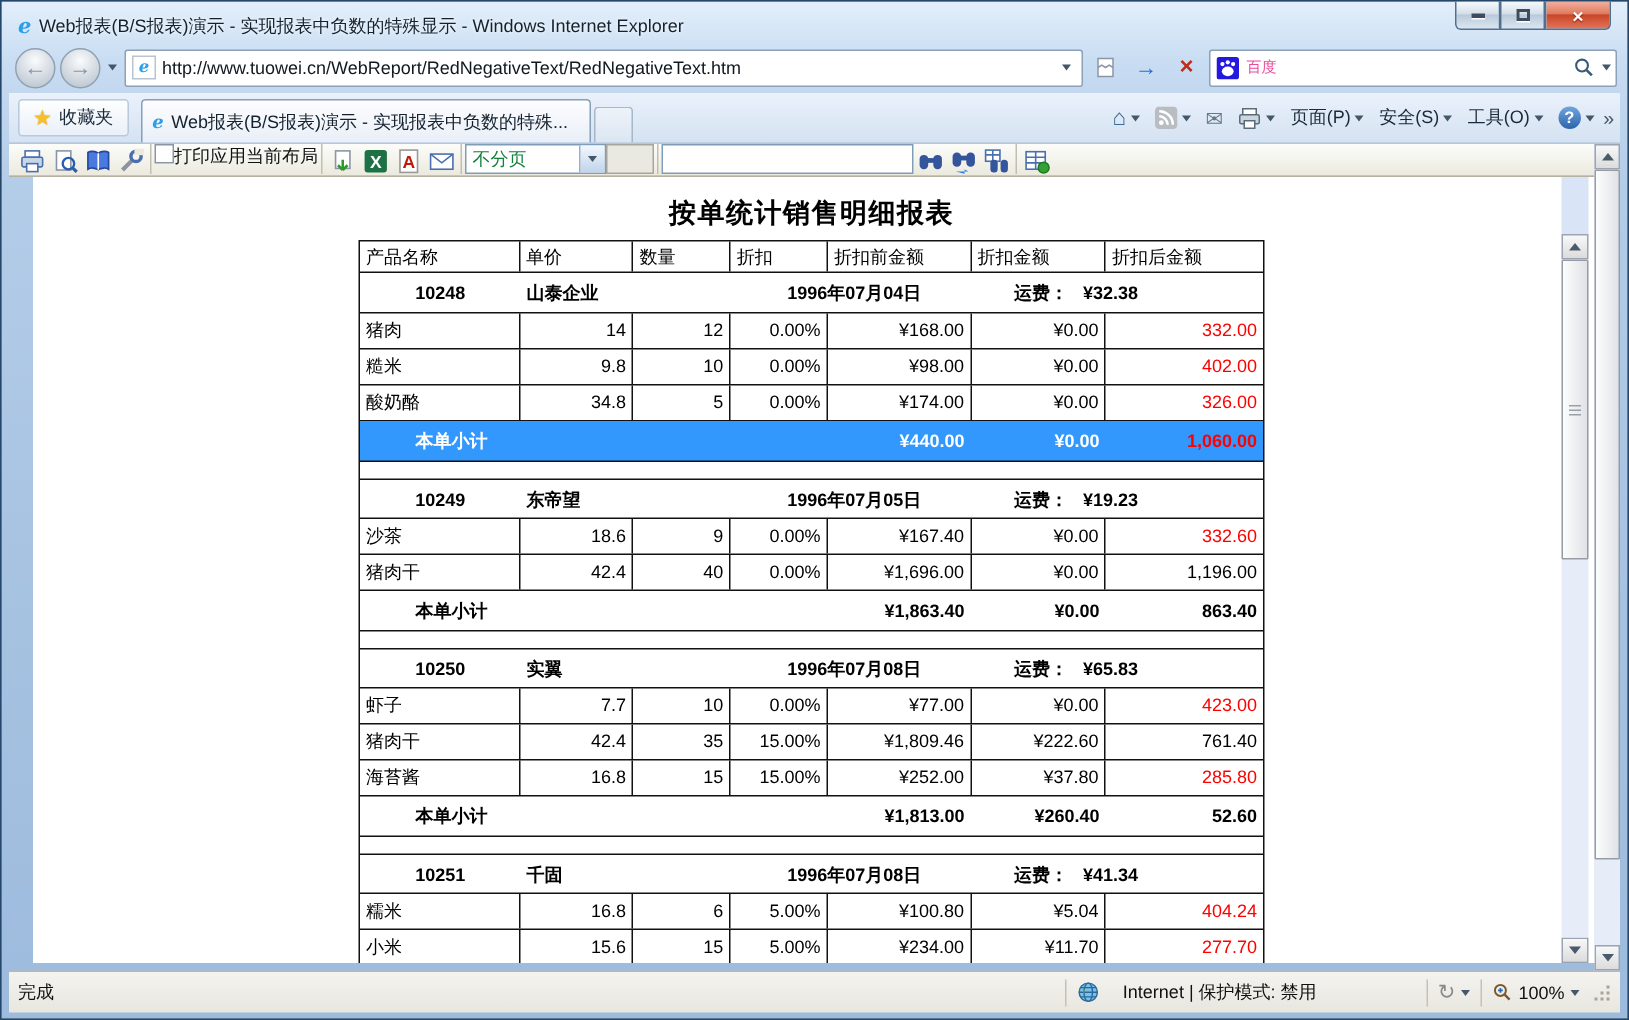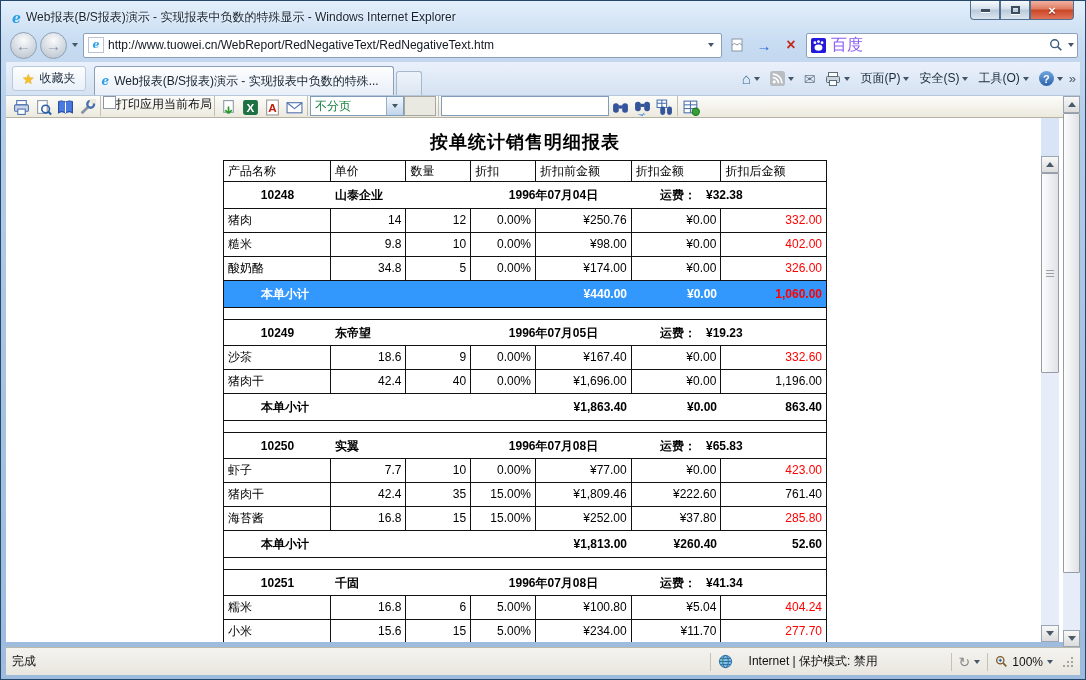--- a/index.html
+++ b/index.html
@@ -22,21 +22,21 @@
   .navcircle{width:27px;height:27px;border-radius:50%;border:1px solid #8fa1b5;background:radial-gradient(circle at 50% 30%,#fafbfc,#cfd6de 60%,#b4bec9);color:#8795a5;font-size:15px;display:flex;align-items:center;justify-content:center;cursor:pointer;flex:none;}
   .navdd{margin:0 2px;}
   .addr{flex:1;height:25px;background:#fff;border:1px solid #8ca0b8;border-radius:2px;display:flex;align-items:center;padding:0 2px 0 4px;gap:4px;min-width:0;}
   .favicon{width:16px;height:16px;border:1px solid #b8c4d2;background:#fff;display:flex;align-items:center;justify-content:center;flex:none;}
   .url{flex:1;font-size:12px;color:#101820;white-space:nowrap;overflow:hidden;}
   .addrbtn{width:17px;height:21px;display:flex;align-items:center;justify-content:center;cursor:pointer;flex:none;}
   .sqbtn{width:24px;height:25px;display:flex;align-items:center;justify-content:center;cursor:pointer;flex:none;}
   .go-arrow{color:#2b6cd4;font-size:15px;font-weight:bold;}
   .stop-x{color:#c22a1a;font-size:16px;font-weight:bold;}
   .search{width:272px;height:25px;background:#fff;border:1px solid #8ca0b8;border-radius:2px;display:flex;align-items:center;padding:0 3px 0 4px;gap:5px;flex:none;}
-  .search-text{flex:1;font-size:16px;color:#8b5cf6;}
+  .search-text{flex:1;font-size:10px;color:#ec4899;}
   .dd{width:0;height:0;border-left:3.5px solid transparent;border-right:3.5px solid transparent;border-top:4px solid #44566a;}
   
   .tabrow{height:34px;background:linear-gradient(#eaf1fb,#d5e2f2);border-bottom:1px solid #b6c7da;display:flex;align-items:flex-end;padding:0 4px;}
   .favbtn{height:25px;margin:0 4px 4px 2px;padding:0 9px;border:1px solid #b9cadd;border-radius:3px;background:linear-gradient(#fefefe,#e9f0f9);display:flex;align-items:center;gap:5px;font-size:12px;color:#1a2a3a;cursor:pointer;}
   .star{color:#f7c029;font-size:14px;text-shadow:0 0 1px #c78d0a;}
   .tab{height:29px;width:300px;margin-left:4px;border:1px solid #8aa0b8;border-bottom:none;border-radius:3px 3px 0 0;background:linear-gradient(#fdfdfe,#e9eff8);display:flex;align-items:center;gap:5px;padding:0 7px;font-size:12px;color:#14222f;cursor:pointer;}
   .tab-title{white-space:nowrap;overflow:hidden;flex:1;}
   .tabstub{height:24px;width:26px;margin:0 0 0 2px;border:1px solid #a5b8cc;border-bottom:none;border-radius:3px 3px 0 0;background:linear-gradient(#eef3fa,#dbe6f2);cursor:pointer;}
   .cmdgroup{margin-left:auto;display:flex;align-items:center;gap:2px;padding-bottom:5px;font-size:12px;color:#1a2a3a;}
   .cmdbtn{display:flex;align-items:center;gap:3px;padding:3px 4px;border-radius:2px;cursor:pointer;white-space:nowrap;}
@@ -50,21 +50,21 @@
   .rpt-toolbar{height:22px;background:linear-gradient(#fcfcfa,#eceade);border-bottom:1px solid #b5b2a3;display:flex;padding:0 4px;gap:0;flex:none;}
   .tbtn{width:22px;height:22px;display:flex;align-items:center;justify-content:center;cursor:pointer;flex:none;}
   .tsep{width:1px;height:20px;background:#c2bfb2;margin:0 2px;flex:none;}
   .chk{width:13px;height:13px;border:1px solid #8a96a5;background:#fff;flex:none;cursor:pointer;}
   .chklabel{font-size:12px;color:#111;white-space:nowrap;}
   .sel{width:94px;height:20px;border:1px solid #7f9db9;background:#fff;display:flex;align-items:center;padding-left:4px;font-size:12px;color:#15803d;cursor:pointer;}
   .selbtn{margin-left:auto;width:17px;height:18px;background:linear-gradient(#f2f8fd,#c0d4ea);border-left:1px solid #9ab0c8;display:flex;align-items:center;justify-content:center;}
   .smallinput{width:32px;height:20px;border:1px solid #a6a6a0;background:#e9e9e2;}
   .findinput{width:168px;height:20px;border:1px solid #7f9db9;background:#fff;font-size:12px;padding:0 3px;font-family:inherit;}
   
-  .content{height:524px;background:#fff;position:relative;overflow:hidden;}
+  .content{height:524px;background:#fff;position:relative;overflow:hidden;margin-left:16px;}
   .rpt-title{width:604px;margin:12px 0 6px 217px;text-align:center;font-size:18px;font-weight:bold;color:#000;font-family:"Liberation Serif","DejaVu Serif",serif;letter-spacing:1px;}
   .rt{width:604px;margin-left:217px;border:1px solid #111;background:#fff;font-size:12px;color:#000;}
   .row{display:flex;border-bottom:1px solid #111;}
   .c{overflow:hidden;white-space:nowrap;}
   .bR{border-right:1px solid #111;}
   .c1{width:107px;} .c2{width:76px;} .c3{width:65px;} .c4{width:65px;} .c5{width:96px;} .c6{width:90px;} .c7{width:105px;}
   .r-head{height:21px;} .r-head .c{line-height:20px;padding-left:4px;}
   .r-detail{height:24px;} .r-detail .c{line-height:23px;}
   .pname{padding-left:4px;} .num{text-align:right;padding-right:4px;}
   .r-group{height:27px;font-weight:bold;} .r-group > div{line-height:26px;}
@@ -342,21 +342,21 @@
               <div class="gf">
                 <div class="fl">运费：</div>
                 <div class="fv">¥32.38</div>
               </div>
             </div>
             <div class="row r-detail">
               <div class="c c1 bR pname">猪肉</div>
               <div class="c c2 bR num">14</div>
               <div class="c c3 bR num">12</div>
               <div class="c c4 bR num">0.00%</div>
-              <div class="c c5 bR num">¥250.76</div>
+              <div class="c c5 bR num">¥168.00</div>
               <div class="c c6 bR num">¥0.00</div>
               <div class="c c7 num red">332.00</div>
             </div>
             <div class="row r-detail">
               <div class="c c1 bR pname">糙米</div>
               <div class="c c2 bR num">9.8</div>
               <div class="c c3 bR num">10</div>
               <div class="c c4 bR num">0.00%</div>
               <div class="c c5 bR num">¥98.00</div>
               <div class="c c6 bR num">¥0.00</div>

